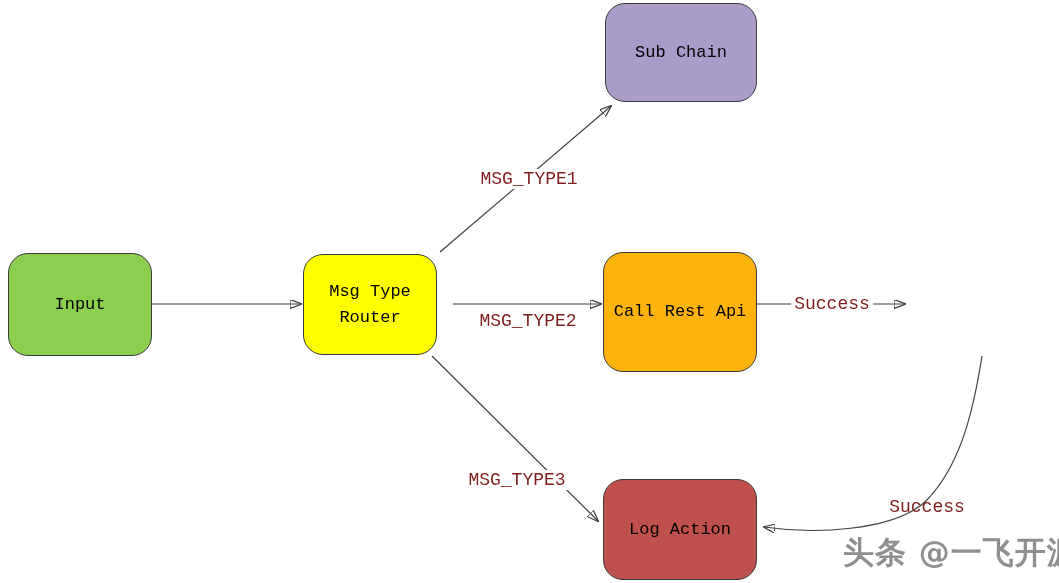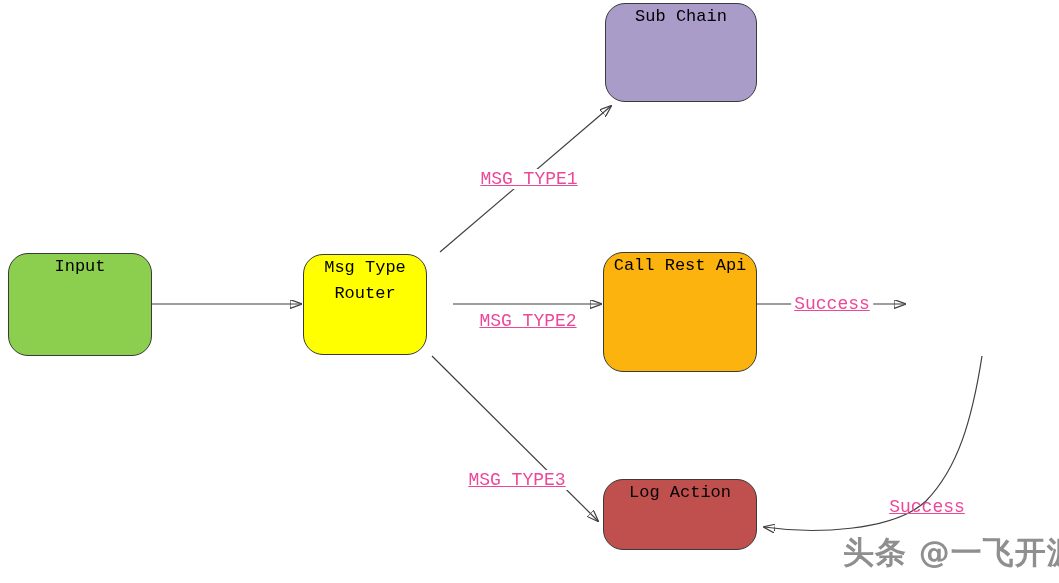--- a/index.html
+++ b/index.html
@@ -9,33 +9,32 @@
     background:#ffffff;
     overflow:hidden;
     font-family:"Liberation Mono","DejaVu Sans Mono",monospace;
   }
   .edge-layer { position:absolute; left:0; top:0; z-index:0; }
   .edge-layer path { fill:none; stroke:#3f3f3f; stroke-width:1.2; }
   .node {
     position:absolute; z-index:1;
     border:1.5px solid #3a3a3a;
     border-radius:20px;
-    display:flex; justify-content:center;
+    display:flex; align-items:center; justify-content:center;
     text-align:center;
     font-size:17px; line-height:1.5; color:#000;
     padding:0 4px; box-sizing:border-box;
   }
   .edge-label {
     position:absolute; z-index:2;
     transform:translate(-50%,-50%);
     background:#ffffff;
-    font-size:18px; color:#ec4899;
+    font-size:18px; color:#7f1d1d;
     padding:0 3px;
     white-space:nowrap;
-    text-decoration:underline;
   }
   .watermark {
     position:absolute; z-index:3;
     left:843px; top:532px;
     font-family:"DejaVu Sans","Liberation Sans",sans-serif;
     font-weight:bold;
     font-size:31px;
     letter-spacing:1px;
     white-space:nowrap;
     text-shadow:2px 2px 0 #ffffff, -1px -1px 0 #ffffff, 1px -1px 0 #ffffff, -1px 1px 0 #ffffff;
@@ -59,34 +58,34 @@
       <path d="M 757 304 L 905 304" marker-end="url(#arrow)"></path>
       <path d="M 432 356 L 598 521" marker-end="url(#arrow)"></path>
       <path d="M 982 356 C 972 420 958 468 926 501 C 893 532 812 534 764 527" marker-end="url(#arrow)"></path>
     </g>
   </svg>
 
   <div class="node" style="left: 8px; top: 253px; width: 144px; height: 103px; background-color: rgb(140, 207, 79);">
     <span>Input</span>
   </div>
 
-  <div class="node" style="left: 303px; top: 254px; width: 124px; height: 101px; background-color: rgb(255, 255, 0);">
+  <div class="node" style="left: 303px; top: 254px; width: 134px; height: 101px; background-color: rgb(255, 255, 0);">
     <span>Msg Type Router</span>
   </div>
 
   <div class="node" style="left: 605px; top: 3px; width: 152px; height: 99px; background-color: rgb(169, 156, 201);">
     <span>Sub Chain</span>
   </div>
 
   <div class="node" style="left: 603px; top: 252px; width: 154px; height: 120px; background-color: rgb(253, 179, 13);">
     <span>Call Rest Api</span>
   </div>
 
 
-  <div class="node" style="left: 603px; top: 479px; width: 154px; height: 71px; background-color: rgb(192, 80, 77);">
+  <div class="node" style="left: 603px; top: 479px; width: 154px; height: 101px; background-color: rgb(192, 80, 77);">
     <span>Log Action</span>
   </div>
 
   <div class="edge-label" style="left:529px; top:179px;">MSG_TYPE1</div>
 
   <div class="edge-label" style="left:528px; top:321px;">MSG_TYPE2</div>
 
   <div class="edge-label" style="left:832px; top:304px;">Success</div>
 
   <div class="edge-label" style="left:517px; top:442px;margin-top:38px;">MSG_TYPE3</div>

